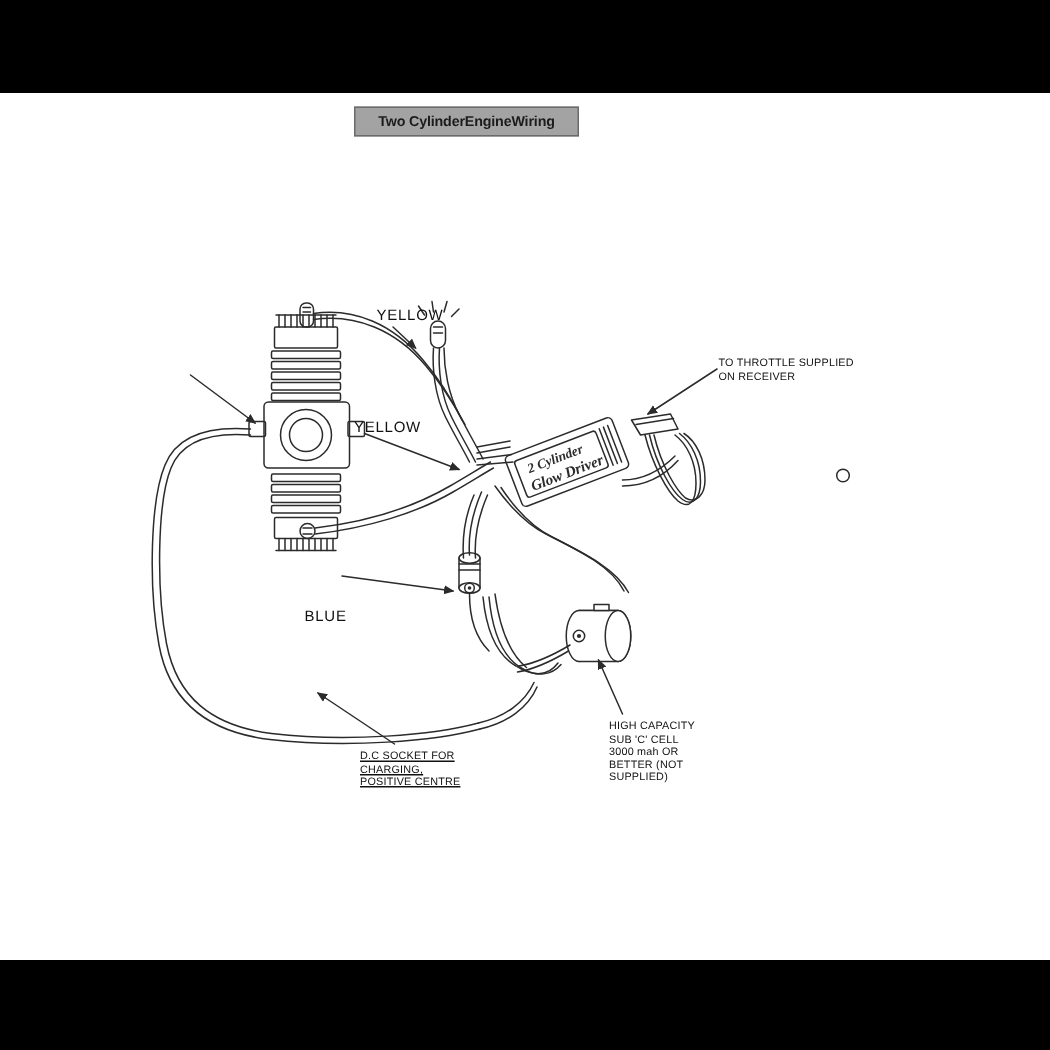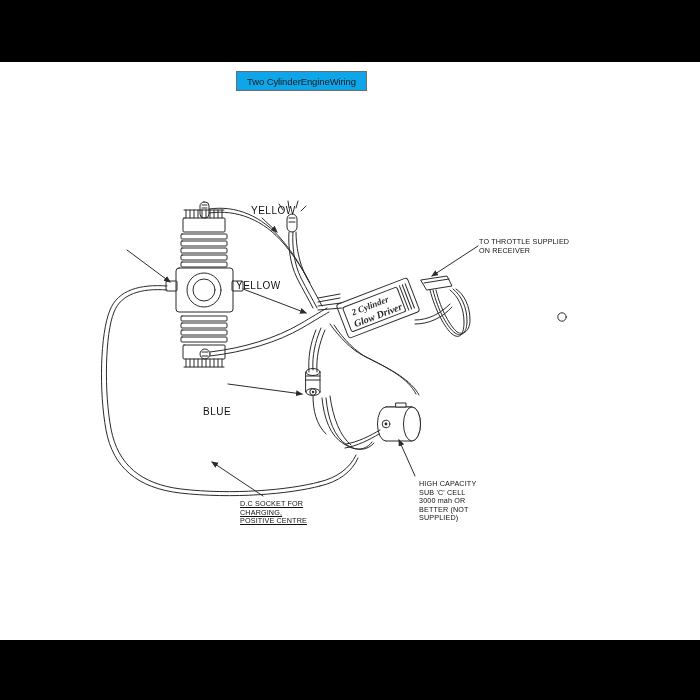--- a/index.html
+++ b/index.html
@@ -45,29 +45,30 @@
     position: absolute;
     left: 0;
     top: 0;
   }
 
   
   .title-box {
     position: absolute;
     left: 236px;
     top: 9px;
-    width: 131px;
+    width: 150px;
     height: 20px;
     border: 1px solid #6b6b6b;
-    background: #0ea5e9;
+    background: #a3a3a3;
     box-sizing: border-box;
     display: flex;
     align-items: center;
     justify-content: center;
     z-index: 22;
+    font-weight: bold;
   }
   .title-box .title-text {
     font-size: 9.5px;
     color: #1b1b1b;
     letter-spacing: -0.1px;
     white-space: nowrap;
     font-family: "Liberation Sans", sans-serif;
   }
 
   
@@ -102,21 +103,21 @@
     </div>
 
 
     <div class="annot" style="left:479px; top:176px;">TO THROTTLE SUPPLIED
 ON RECEIVER</div>
 
     <div class="annot" style="left:240px; top:438px;text-decoration:underline;">D.C SOCKET FOR
 CHARGING,
 POSITIVE CENTRE</div>
 
-    <div class="annot" style="left:406px; top:418px;margin-left:13px;">HIGH CAPACITY
+    <div class="annot" style="left:406px; top:418px;">HIGH CAPACITY
 SUB 'C' CELL
 3000 mah OR
 BETTER (NOT
 SUPPLIED)</div>
 
     <div class="annot wirelabel" style="left:251px; top:145px;">YELLOW</div>
 
     <div class="annot wirelabel" style="left:236px; top:220px;">YELLOW</div>
 
     <div class="annot wirelabel" style="left:203px; top:318px;margin-top:28px;">BLUE</div>

